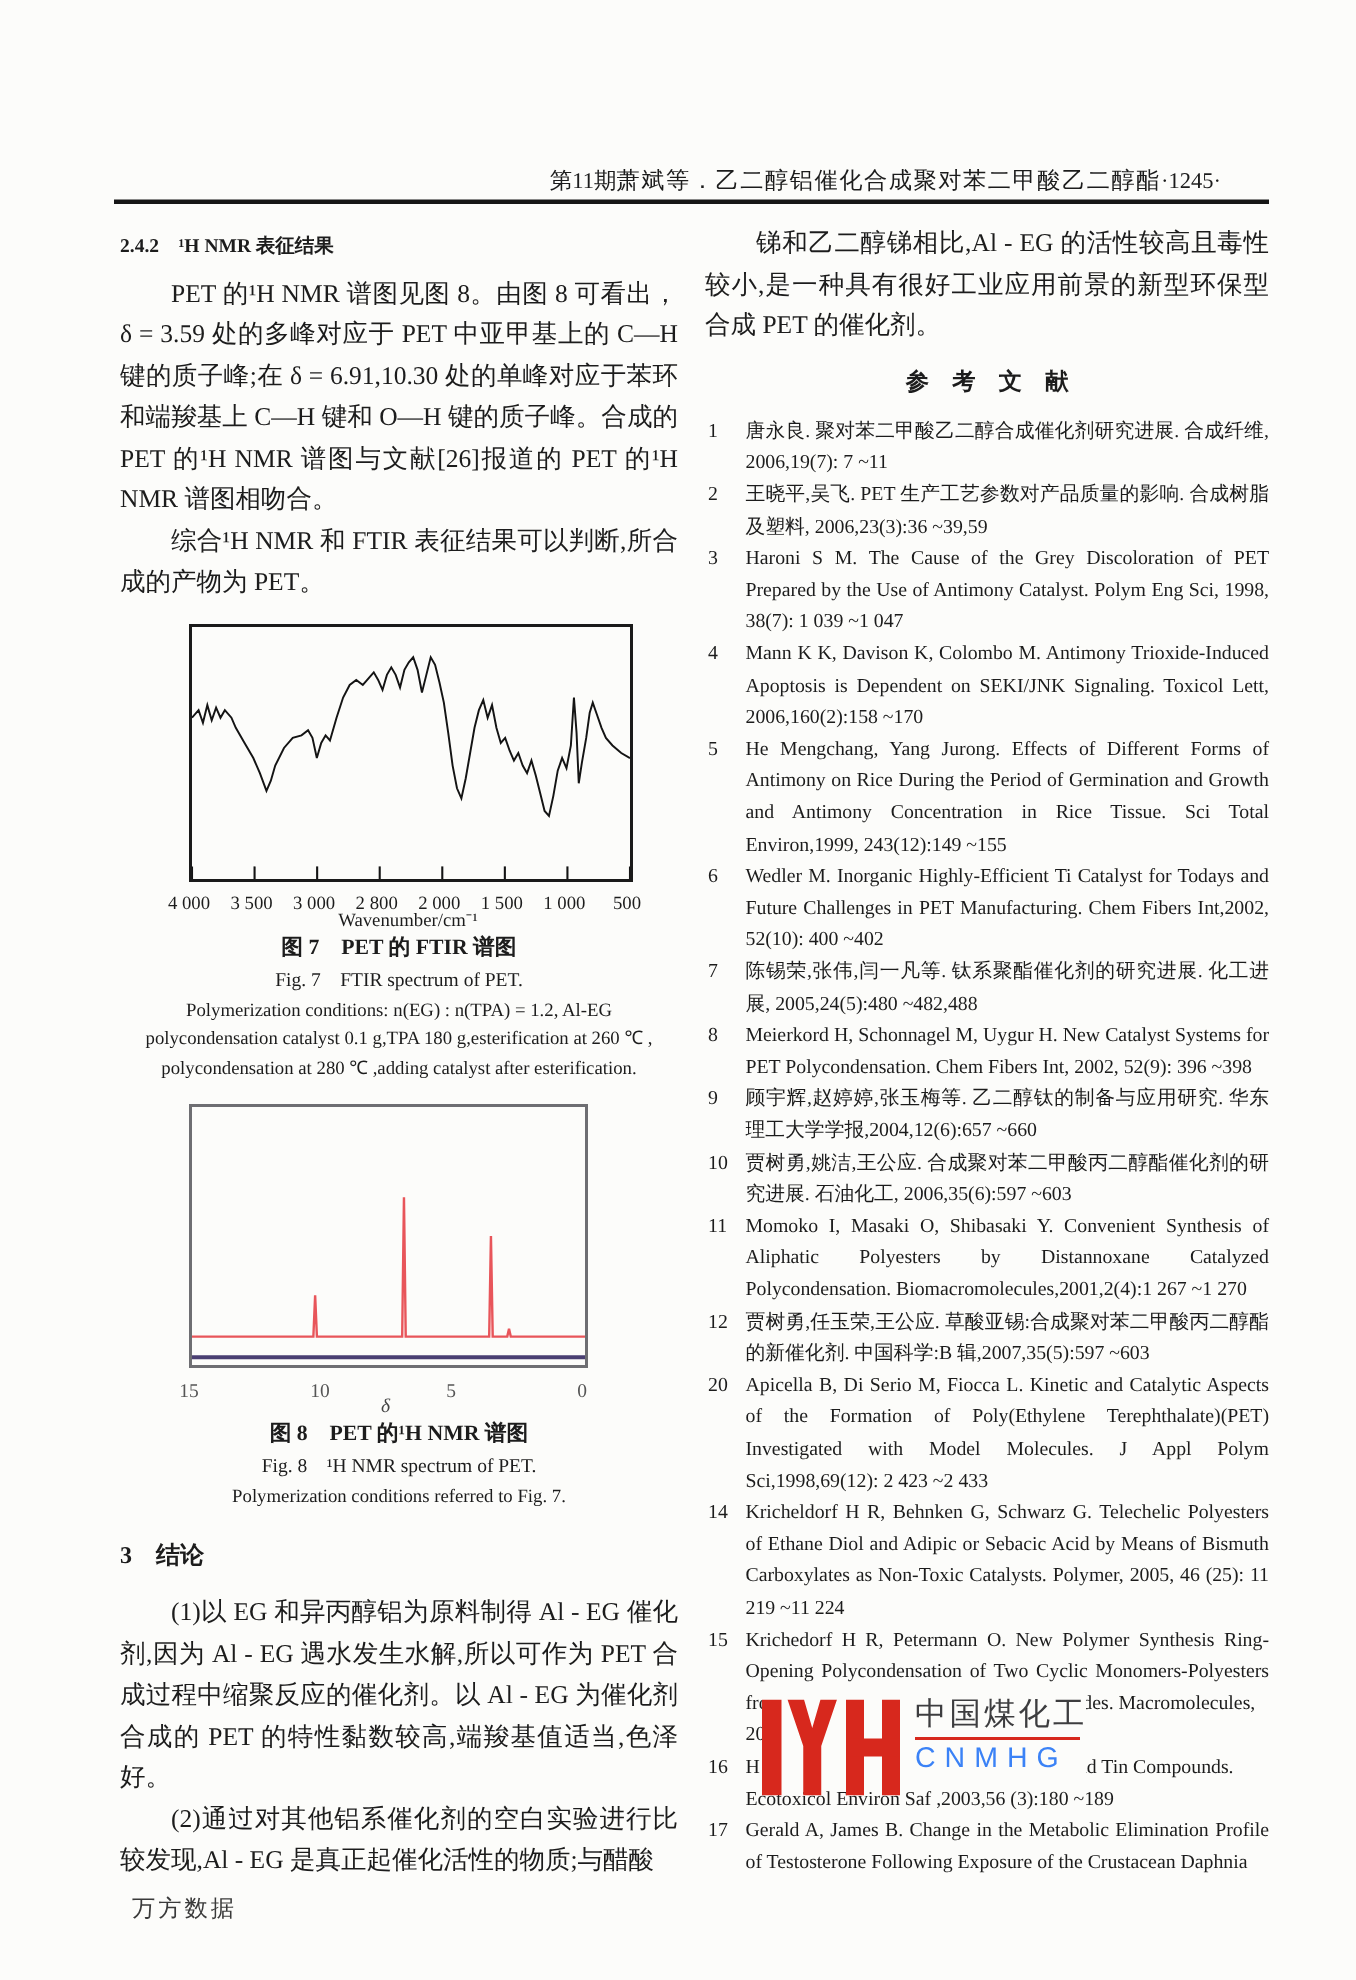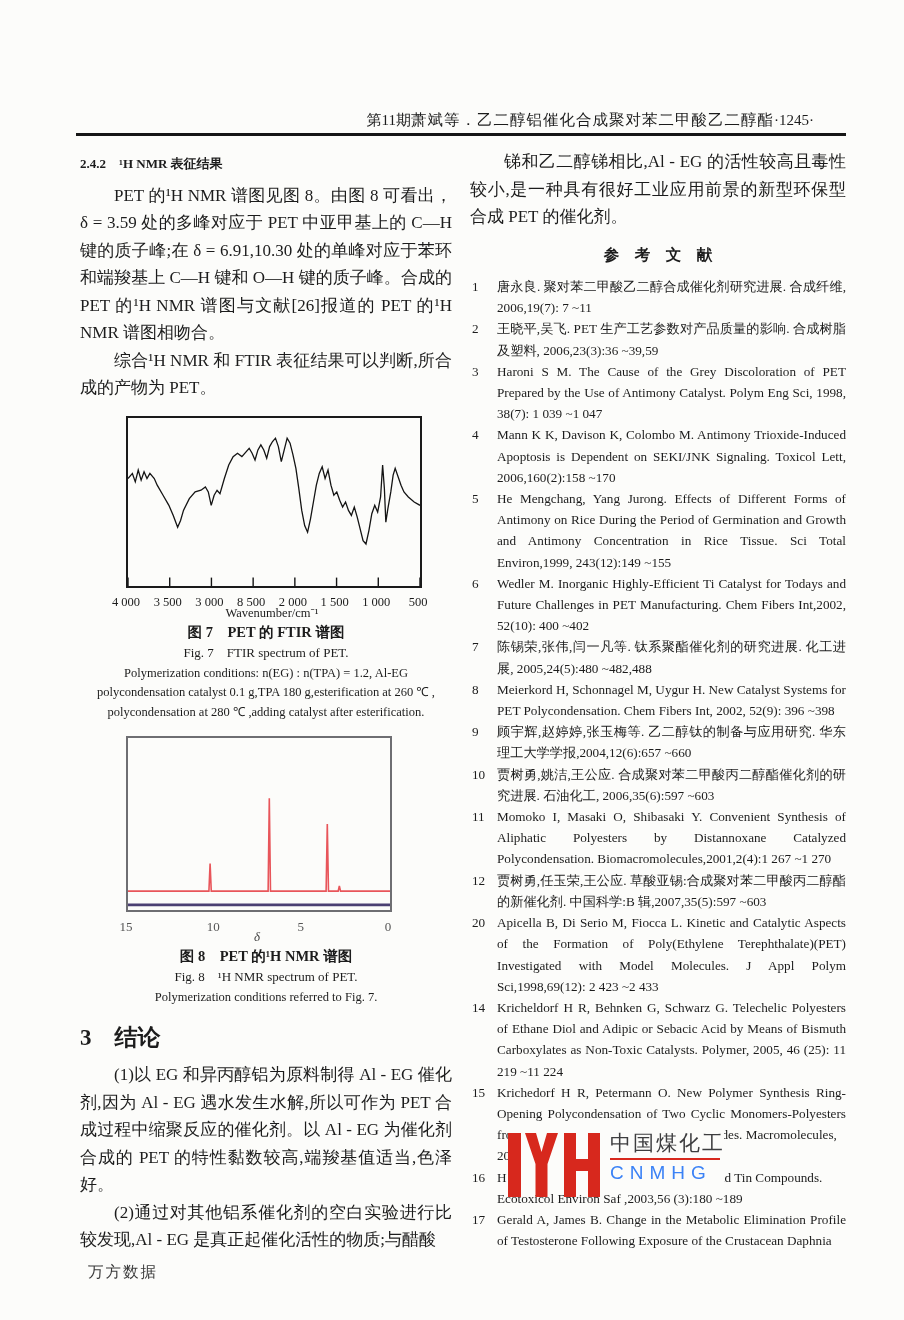--- a/index.html
+++ b/index.html
@@ -11,21 +11,21 @@
        justify-content:flex-end;align-items:baseline;font-size:15px;}
   .hdr .title{font-size:15.5px;letter-spacing:1px;}
   .hdr-rule{position:absolute;left:76px;top:133px;width:770px;height:3px;background:#161616;}
 
   
   .col{position:absolute;top:148px;font-size:17px;line-height:27.5px;text-align:justify;}
   .col.left{left:80px;width:372px;}
   .col.right{left:470px;width:376px;}
   .col p{margin:0;text-indent:2em;}
   h3.sec{margin:2px 0 4px 0;font-size:13px;font-weight:bold;text-indent:0;}
-  h2.sec3{margin:16px 0 10px 0;font-size:23px;font-weight:bold;}
+  h2.sec3{margin:16px 0 10px 0;font-size:16px;font-weight:bold;}
   .refhead{margin:10px 0 8px 0;text-align:center;font-weight:bold;font-size:15.5px;}
 
   
   .fig{margin-top:14px;}
   .plotwrap{position:relative;margin-left:46px;}
   .plotbox{position:relative;background:#fcfcfa;}
   .plotbox svg{position:absolute;left:0;top:0;width:100%;height:100%;}
   .fig7 .plotbox{width:292px;height:168px;border:2px solid #1a1a1a;}
   .fig8 .plotbox{width:262px;height:172px;border:2px solid #6e6e72;}
   .tickrow{position:relative;height:17px;font-size:12.5px;}
@@ -100,21 +100,21 @@
                 <line x1="71.42857142857143" x2="71.42857142857143" y1="95" y2="100" class="tick"></line>
                 <line x1="85.71428571428572" x2="85.71428571428572" y1="95" y2="100" class="tick"></line>
                 <line x1="100" x2="100" y1="95" y2="100" class="tick"></line>
               </g>
           </svg>
         </div>
         <div class="tickrow">
           <span class="f7t">4 000</span>
           <span class="f7t">3 500</span>
           <span class="f7t">3 000</span>
-          <span class="f7t">8 500</span>
+          <span class="f7t">2 800</span>
           <span class="f7t">2 000</span>
           <span class="f7t">1 500</span>
           <span class="f7t">1 000</span>
           <span class="f7t">500</span>
         </div>
         <div class="xlabel">Wavenumber/cm⁻¹</div>
       </div>
       <div class="cap zh">图 7　PET 的 FTIR 谱图</div>
       <div class="cap en">Fig. 7　FTIR spectrum of PET.</div>
       <div class="cond">Polymerization conditions: n(EG) : n(TPA) = 1.2, Al-EG polycondensation catalyst 0.1 g,TPA 180 g,esterification at 260 ℃ , polycondensation at 280 ℃ ,adding catalyst after esterification.</div>

